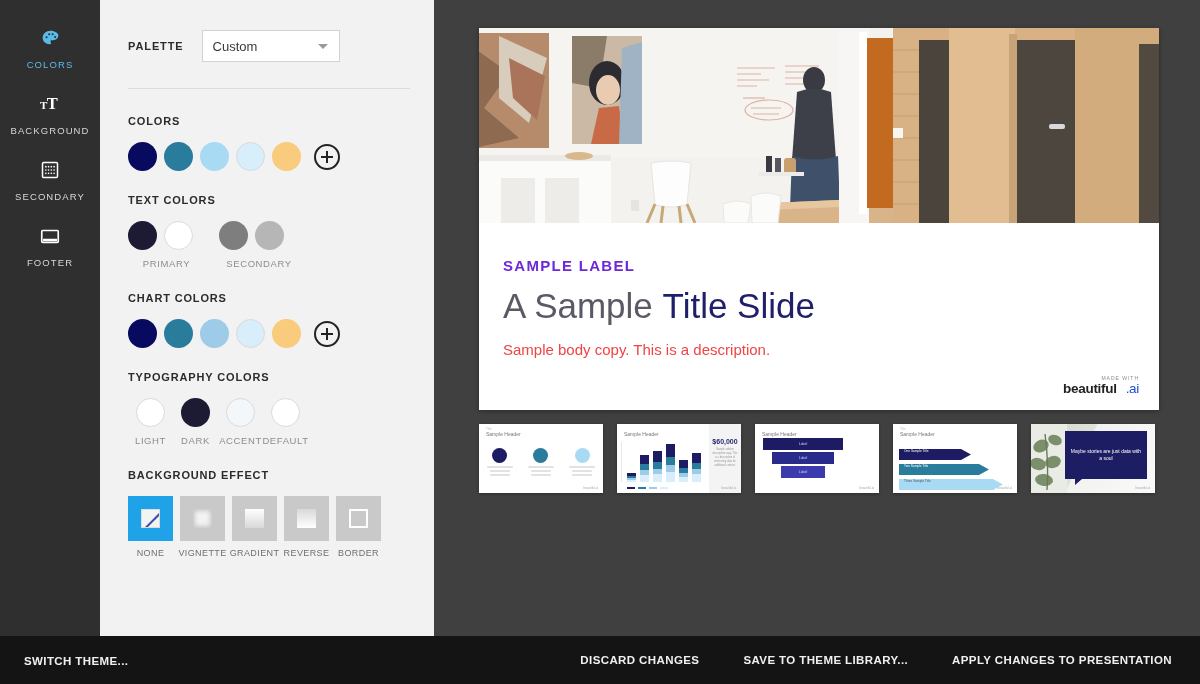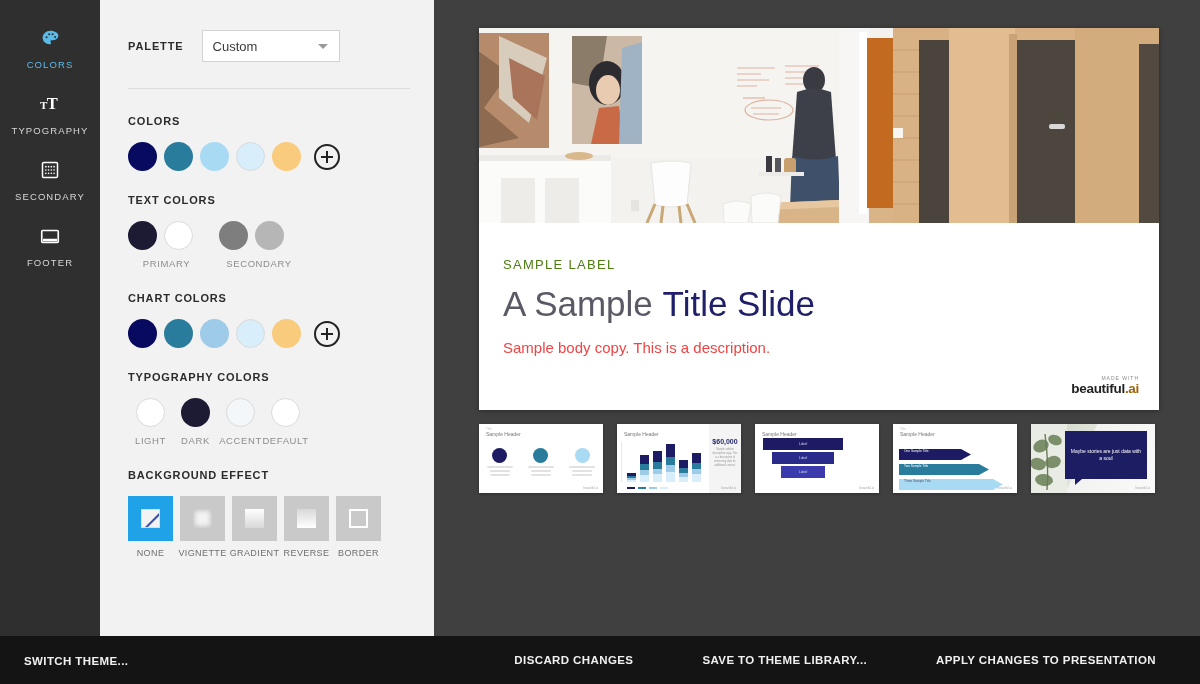--- a/index.html
+++ b/index.html
@@ -94,31 +94,31 @@
 
   
   .stage { flex: 1; background: #404040; position: relative; padding: 28px 0 0 0; min-width: 0; }
   .slide {
     position: absolute; left: 45px; top: 28px; width: 680px; height: 382px;
     background: #fff; box-shadow: 0 1px 5px rgba(0,0,0,.35); overflow: hidden;
   }
   .slide-photo { position: relative; width: 100%; height: 195px; overflow: hidden; background: #efece8; }
   .slide-text { padding: 34px 24px 0 24px; position: relative; height: 187px; }
   .sample-label {
-    font-size: 13px; letter-spacing: 1.3px; color: #4d7c0f; margin-bottom: 14px; font-weight: 400;
+    font-size: 15px; letter-spacing: 1.3px; color: #6d28d9; margin-bottom: 14px; font-weight: 700;
   }
   .slide-title {
     font-size: 35px; line-height: 1.05; font-weight: 300; color: #20206a; white-space: nowrap;
   }
   .slide-title .light { color: #5a5a66; font-weight: 200; }
   .slide-sub { font-size: 15px; color: #ef4444; margin-top: 16px; font-weight: 400; }
   .brand { position: absolute; right: 20px; bottom: 14px; text-align: right; }
   .brand-made { font-size: 5px; letter-spacing: 1px; color: #8c8c8c; }
   .brand-name { font-size: 13.5px; font-weight: bold; color: #222; letter-spacing: -0.3px; }
-  .brand-name .dim { color: #a16207; font-weight: bold; }
+  .brand-name .dim { color: #1d4ed8; font-weight: normal; padding-left: 9px; }
 
   
   .thumbs { position: absolute; left: 45px; top: 424px; display: flex; gap: 14px; }
   .thumb {
     width: 124px; height: 69px; background: #fff; position: relative;
     overflow: hidden; cursor: pointer; box-shadow: 0 1px 3px rgba(0,0,0,.3);
   }
   .thumb-title { position: absolute; left: 7px; top: 7px; font-size: 5px; color: #777; }
   .thumb-eyebrow { position: absolute; left: 7px; top: 3px; font-size: 3px; color: #bbb; }
   .thumb-foot { position: absolute; right: 5px; bottom: 3px; font-size: 3px; color: #aaa; }
@@ -159,21 +159,21 @@
     content: ""; position: absolute; left: 10px; bottom: -6px;
     border-left: 7px solid #1d1d63; border-bottom: 6px solid transparent;
   }
 
   
   .bottom-bar {
     height: 48px; background: #141414; display: flex; align-items: center;
     flex: 0 0 48px;
   }
   .bb-left { padding-left: 24px; }
-  .bb-right { margin-left: auto; display: flex; gap: 69px; padding-right: 44px; }
+  .bb-right { margin-left: auto; display: flex; gap: 44px; padding-right: 28px; }
   .bb-btn {
     font-size: 11.5px; font-weight: bold; letter-spacing: 0.4px;
     color: #f0f0f0; cursor: pointer;
   }
 </style>
 </head>
 <body>
 
 <div class="app">
   <div class="body-row">
@@ -193,21 +193,21 @@
         <span class="rail-label">COLORS</span>
       </div>
 
       <div class="rail-item">
         <span class="rail-icon">
           <svg viewBox="0 0 24 24" width="22" height="22">
             <text x="1" y="17" font-family="Liberation Serif, serif" font-size="12" font-weight="bold" fill="#fff">T</text>
             <text x="8.5" y="17" font-family="Liberation Serif, serif" font-size="18" font-weight="bold" fill="#fff">T</text>
           </svg>
         </span>
-        <span class="rail-label">TYPOGRAPHY</span>
+        <span class="rail-label">BACKGROUND</span>
       </div>
 
       <div class="rail-item">
         <span class="rail-icon">
           <svg viewBox="0 0 24 24" width="20" height="20">
             <rect x="3" y="3" width="18" height="18" rx="1.5" fill="none" stroke="#fff" stroke-width="1.8"></rect>
             <g fill="#fff">
               <circle cx="7" cy="8" r="1"></circle>
                 <circle cx="10.3" cy="8" r="1"></circle>
                 <circle cx="13.6" cy="8" r="1"></circle>

